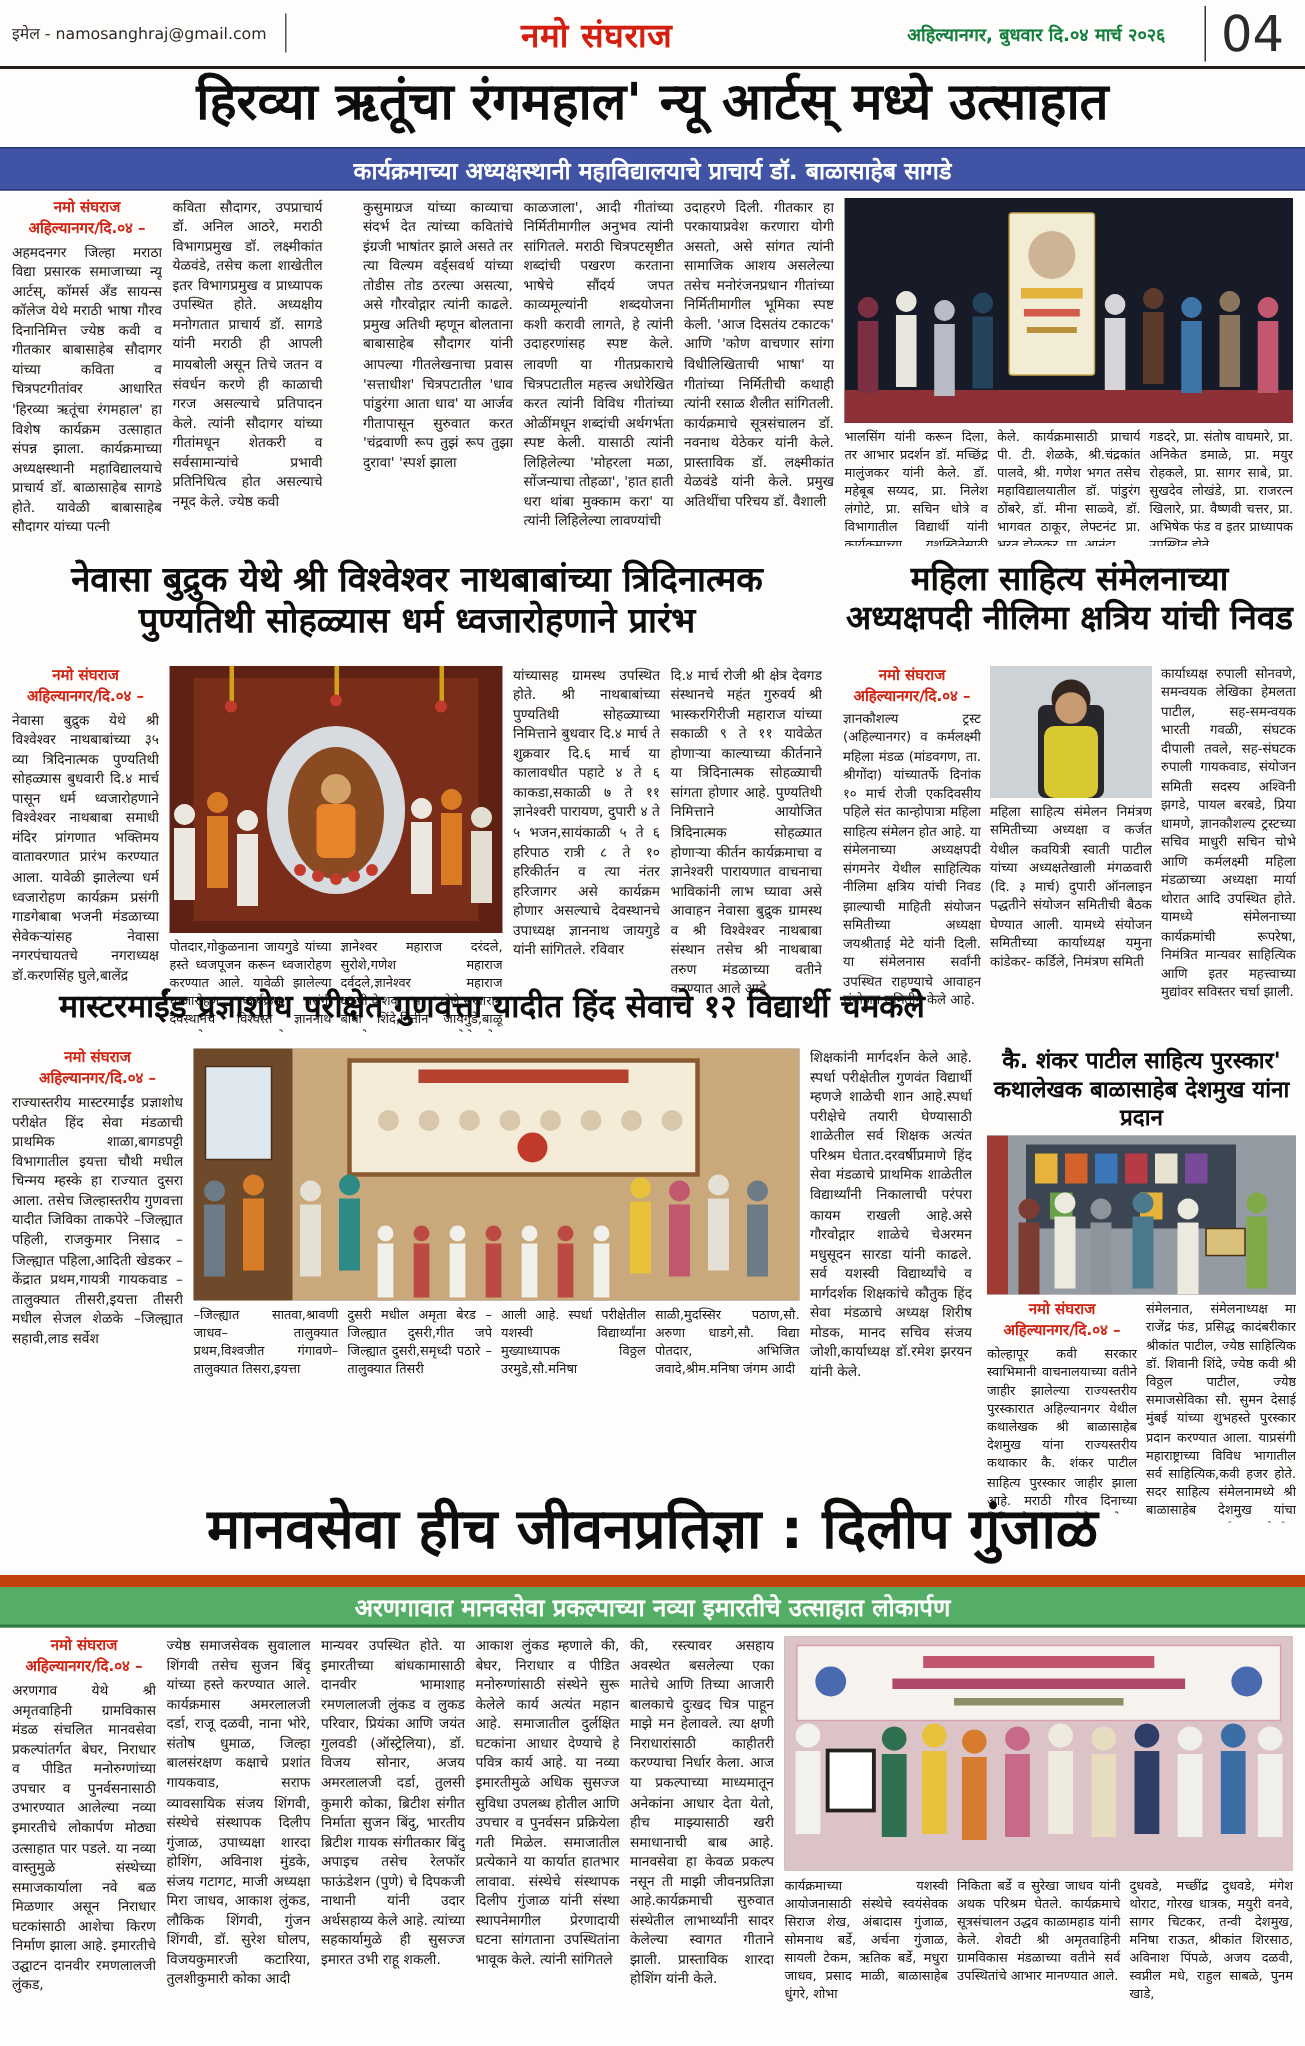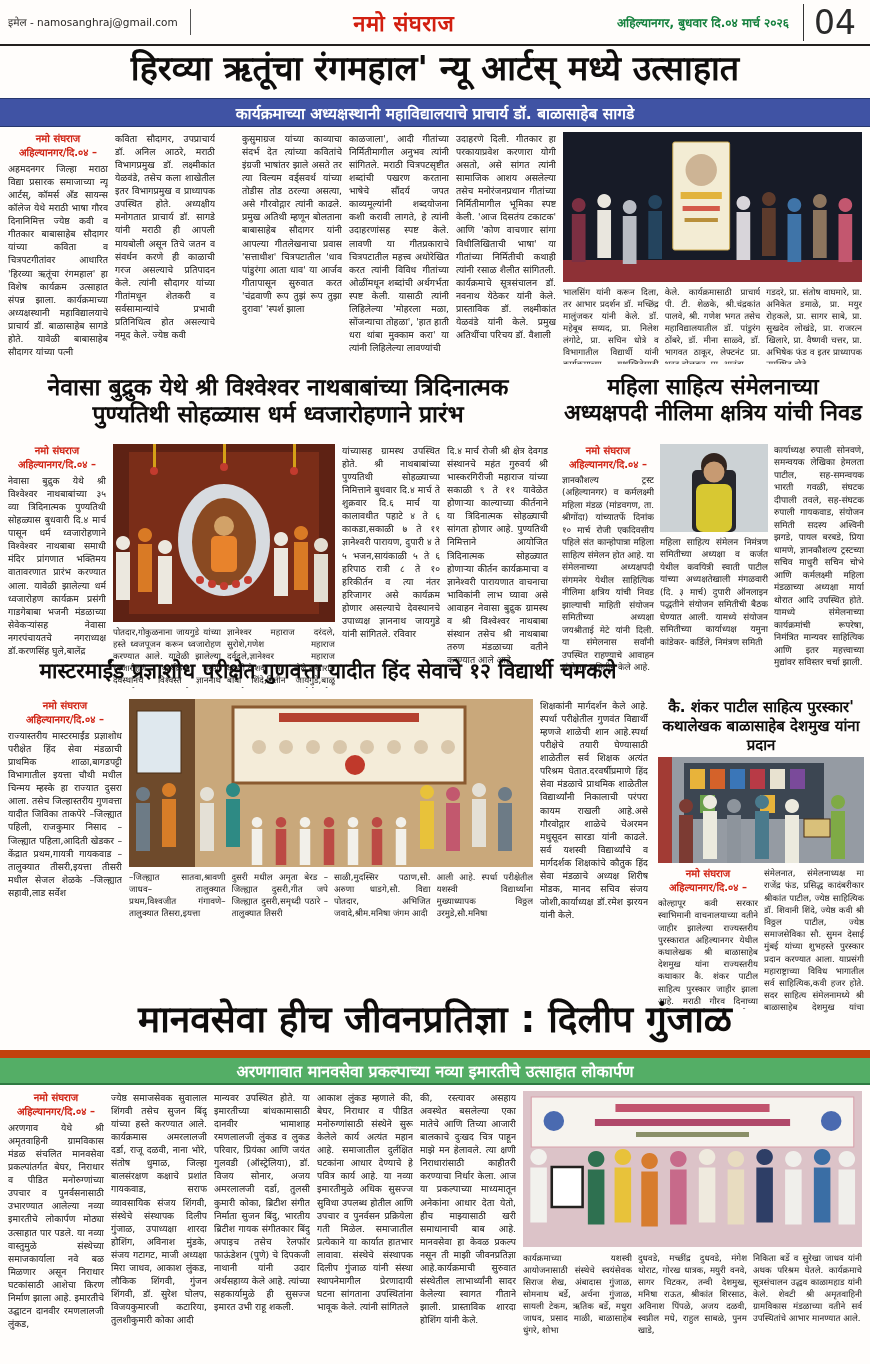--- a/index.html
+++ b/index.html
@@ -5,21 +5,21 @@
   html,body{margin:0;padding:0;background:#e8e8e8;}
   #page{position:relative;width:870px;height:1364px;margin:0 auto;background:#fffdfb;
         font-family:"DejaVu Sans","Liberation Sans",sans-serif;color:#171514;overflow:hidden;}
   .abs{position:absolute;}
   
   #masthead{top:0;left:0;width:870px;height:46px;border-bottom:2.5px solid #23201e;
             display:flex;align-items:center;box-sizing:border-box;padding:4px 12px 4px 8px;}
   .mh-email{font-size:10.5px;color:#2b2927;border-right:1.3px solid #555;padding:6px 12px 6px 0;}
   .mh-name{flex:1;text-align:center;font-size:22px;font-weight:bold;color:#d21f10;letter-spacing:.5px;}
   .mh-date{font-size:12px;font-weight:bold;color:#15803d;padding-right:14px;text-align:right;}
-  .mh-page{font-size:33px;font-weight:400;color:#2a2a2a;border-left:1.6px solid #333;padding:2px 2px 2px 10px;line-height:1;}
+  .mh-page{font-size:33px;font-weight:400;color:#2a2a2a;border-left:1.6px solid #333;padding:2px 2px 2px 10px;line-height:1;margin-left:12px;}
   
   .hl{font-weight:bold;text-align:center;color:#0f0d0c;line-height:1.18;}
   .bar{color:#fff;font-weight:bold;text-align:center;display:flex;align-items:center;justify-content:center;}
   .bar.blue{background:#4053a4;border-top:1px solid #27386e;border-bottom:1px solid #27386e;}
   .bar.green{background:#54ae66;border-top:8px solid #c2410c;border-bottom:2px solid #2f7a42;}
   
   .cols{display:flex;}
   .ct{font-size:9.2px;line-height:1.42;text-align:justify;margin:0;overflow:hidden;
       word-break:break-word;hyphens:auto;}
   .dl{color:#d02414;font-weight:bold;text-align:center;font-size:10px;line-height:1.35;margin:0 0 3px 0;}
@@ -206,22 +206,22 @@
           <use href="#prs" transform="translate(146 118) scale(.75)" fill="#bc4a44"></use>
           <use href="#prs" transform="translate(170 118) scale(.75)" fill="#f2f0ea"></use>
           <use href="#prs" transform="translate(194 118) scale(.75)" fill="#bc4a44"></use>
           <use href="#prs" transform="translate(218 118) scale(.75)" fill="#f2f0ea"></use>
           <use href="#prs" transform="translate(242 118) scale(.75)" fill="#bc4a44"></use>
           <use href="#prs" transform="translate(266 118) scale(.75)" fill="#f2f0ea"></use>
         </svg>
         <div class="cols small" style="gap:6px;margin-top:4px;">
           <p class="ct" style="flex:1;height:70px;">–जिल्ह्यात सातवा,श्रावणी जाधव– तालुक्यात प्रथम,विश्वजीत गंगावणे– तालुक्यात तिसरा,इयत्ता</p>
           <p class="ct" style="flex:1;height:70px;">दुसरी मधील अमृता बेरड –जिल्ह्यात दुसरी,गीत जपे जिल्ह्यात दुसरी,समृध्दी पठारे – तालुक्यात तिसरी</p>
+          <p class="ct" style="flex:1;height:70px;">आली आहे. स्पर्धा परीक्षेतील यशस्वी विद्यार्थ्यांना मुख्याध्यापक विठ्ठल उरमुडे,सौ.मनिषा</p>
           <p class="ct" style="flex:1;height:70px;">साळी,मुदस्सिर पठाण,सौ. अरुणा धाडगे,सौ. विद्या पोतदार, अभिजित जवादे,श्रीम.मनिषा जंगम आदी</p>
-          <p class="ct" style="flex:1;height:70px;">आली आहे. स्पर्धा परीक्षेतील यशस्वी विद्यार्थ्यांना मुख्याध्यापक विठ्ठल उरमुडे,सौ.मनिषा</p>
         </div>
       </div>
       <div style="flex:1;">
           <p class="ct" style="height:246px;">शिक्षकांनी मार्गदर्शन केले आहे. स्पर्धा परीक्षेतील गुणवंत विद्यार्थी म्हणजे शाळेची शान आहे.स्पर्धा परीक्षेचे तयारी घेण्यासाठी शाळेतील सर्व शिक्षक अत्यंत परिश्रम घेतात.दरवर्षीप्रमाणे हिंद सेवा मंडळाचे प्राथमिक शाळेतील विद्यार्थ्यांनी निकालाची परंपरा कायम राखली आहे.असे गौरवोद्गार शाळेचे चेअरमन मधुसूदन सारडा यांनी काढले. सर्व यशस्वी विद्यार्थ्यांचे व मार्गदर्शक शिक्षकांचे कौतुक हिंद सेवा मंडळाचे अध्यक्ष शिरीष मोडक, मानद सचिव संजय जोशी,कार्याध्यक्ष डॉ.रमेश झरयन यांनी केले.</p>
         </div>
     </div>
   </section>
 
   <section class="abs" style="top:698px;left:658px;width:206px;">
     <div class="hl" style="font-size:15px;line-height:1.25;">
@@ -300,20 +300,20 @@
           <use href="#prs" transform="translate(142 60) scale(1.15)" fill="#c76a8a"></use>
           <use href="#prs" transform="translate(170 58) scale(1.15)" fill="#efeade"></use>
           <use href="#prs" transform="translate(198 60) scale(1.15)" fill="#e8dcc0"></use>
           <use href="#prs" transform="translate(226 58) scale(1.15)" fill="#2e3e66"></use>
           <use href="#prs" transform="translate(254 60) scale(1.15)" fill="#f0efeb"></use>
           <use href="#prs" transform="translate(282 58) scale(1.15)" fill="#3a6ea5"></use>
           <use href="#prs" transform="translate(306 60) scale(1.15)" fill="#f0efeb"></use>
         </svg>
         <div class="cols small" style="gap:6px;margin-top:5px;">
           <p class="ct" style="flex:1;height:104px;">कार्यक्रमाच्या यशस्वी आयोजनासाठी संस्थेचे स्वयंसेवक सिराज शेख, अंबादास गुंजाळ, सोमनाथ बर्डे, अर्चना गुंजाळ, सायली टेकम, ऋतिक बर्डे, मधुरा जाधव, प्रसाद माळी, बाळासाहेब धुंगरे, शोभा</p>
+          <p class="ct" style="flex:1;height:104px;">निकिता बर्डे व सुरेखा जाधव यांनी अथक परिश्रम घेतले. कार्यक्रमाचे सूत्रसंचालन उद्धव काळामहाड यांनी केले. शेवटी श्री अमृतवाहिनी ग्रामविकास मंडळाच्या वतीने सर्व उपस्थितांचे आभार मानण्यात आले.</p>
           <p class="ct" style="flex:1;height:104px;">दुधवडे, मच्छींद्र दुधवडे, मंगेश थोराट, गोरख धात्रक, मयुरी वनवे, सागर चिटकर, तन्वी देशमुख, मनिषा राऊत, श्रीकांत शिरसाठ, अविनाश पिंपळे, अजय दळवी, स्वप्नील मधे, राहुल साबळे, पुनम खाडे,</p>
-          <p class="ct" style="flex:1;height:104px;">निकिता बर्डे व सुरेखा जाधव यांनी अथक परिश्रम घेतले. कार्यक्रमाचे सूत्रसंचालन उद्धव काळामहाड यांनी केले. शेवटी श्री अमृतवाहिनी ग्रामविकास मंडळाच्या वतीने सर्व उपस्थितांचे आभार मानण्यात आले.</p>
         </div>
       </div>
     </div>
   </section>
 
 </div>
 
 </body></html>

